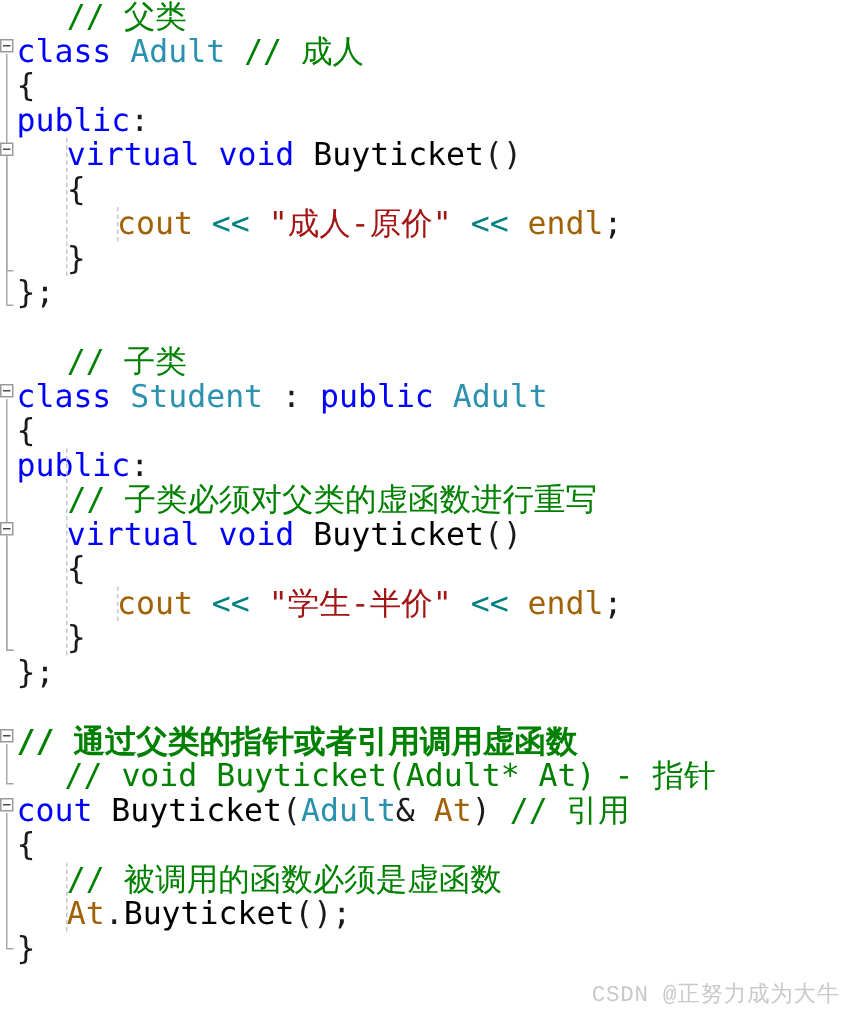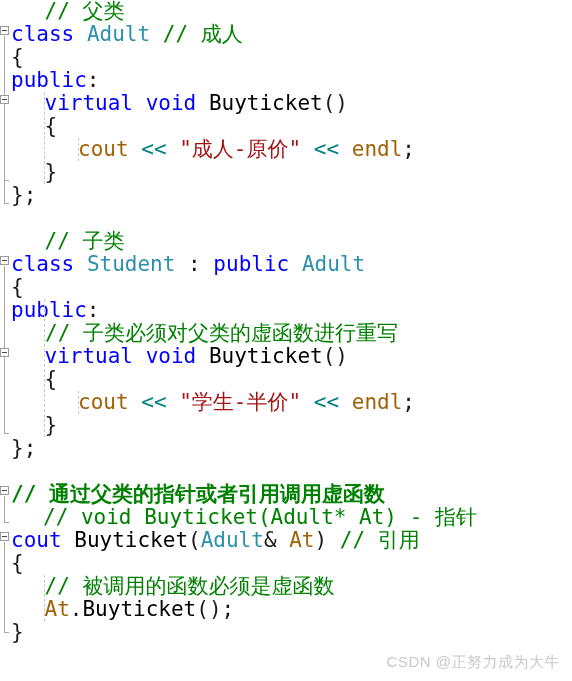--- a/index.html
+++ b/index.html
@@ -94,21 +94,21 @@
   .t-op       { color: #008080; }
   .t-plain    { color: #a16207; }
   .t-punct    { color: #1a1a1a; }
   .t-brace    { color: #1a1a1a; }
 
   
   .watermark {
     position: absolute;
     right: 12px;
     bottom: 9px;
-    font-family: Liberation Sans, sans-serif;
+    font-family: Liberation Mono, monospace;
     font-size: 15px;
     color: #c9c9c9;
     letter-spacing: 0.5px;
     white-space: pre;
   }
 </style>
 </head>
 <body>
 
 <div id="editor">

